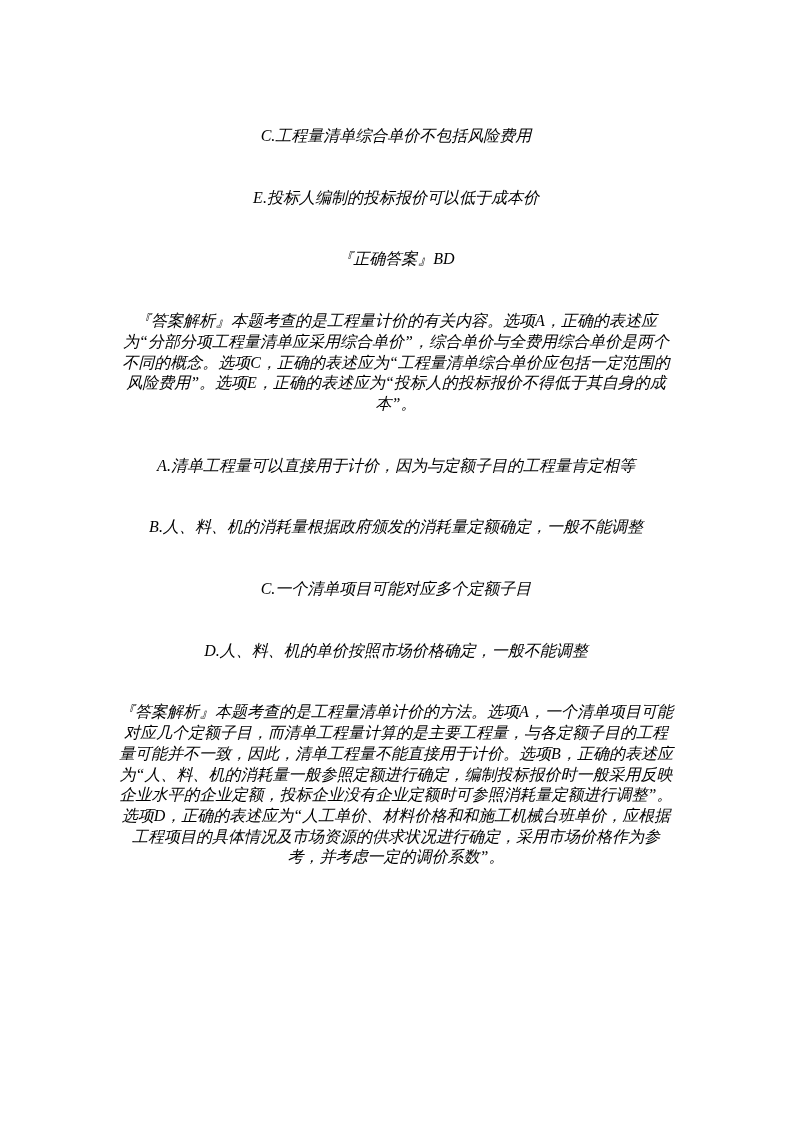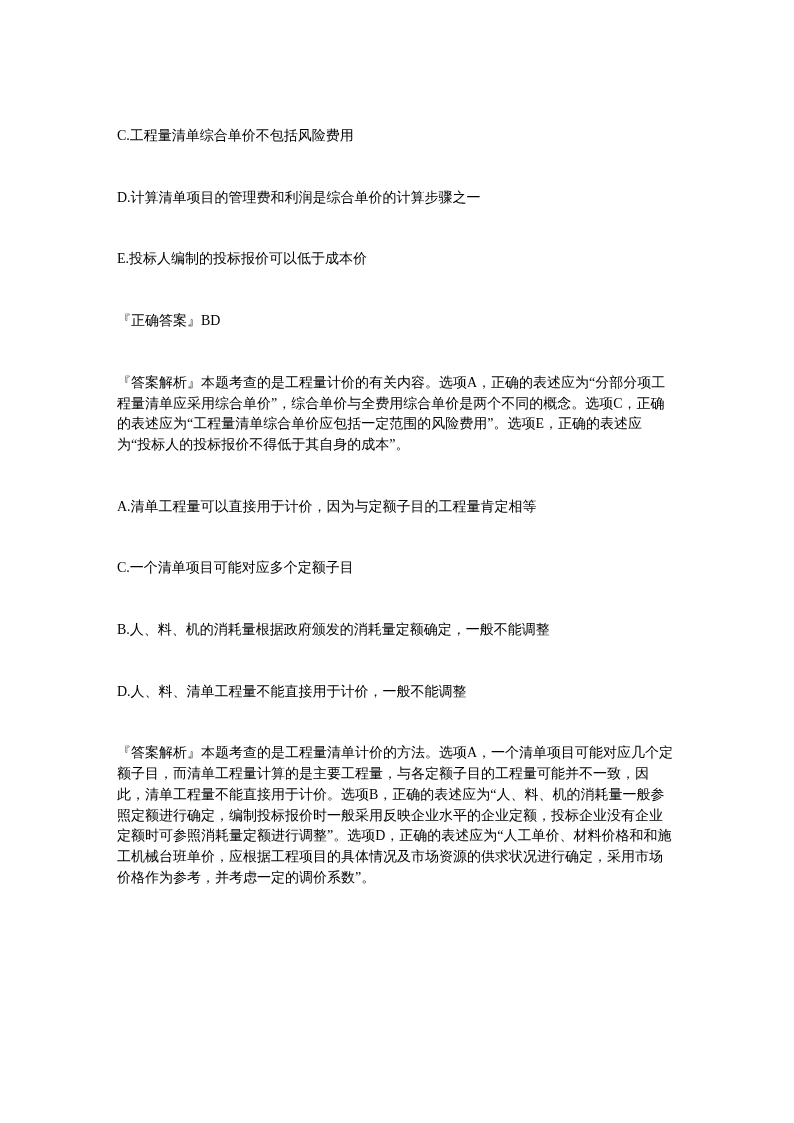--- a/index.html
+++ b/index.html
@@ -12,42 +12,42 @@
     width: 794px;
     height: 1123px;
     box-sizing: border-box;
     background: #ffffff;
     color: #000000;
     padding: 126px 119px 0 117px;
     overflow: hidden;
     font-family: "Liberation Serif", "DejaVu Serif", serif;
   }
   .para {
-    font-size: 14px;
+    font-size: 16px;
     line-height: 20.7px;
     margin: 0 0 41px 0;
     white-space: pre-wrap;
-    text-align: left;
+    text-align: center;
     letter-spacing: 0;
+    font-style: italic;
   }
   .para:last-child {
     margin-bottom: 0;
     margin-top: 36px;
   }
 </style>
 </head>
 <body>
 
 <div class="doc-page">
 
   <p class="para">C.工程量清单综合单价不包括风险费用</p>
-  <p class="para">D.计算清单项目的管理费和利润是综合单价的计算步骤之一</p>
   <p class="para">E.投标人编制的投标报价可以低于成本价</p>
   <p class="para">『正确答案』BD</p>
   <p class="para">『答案解析』本题考查的是工程量计价的有关内容。选项A，正确的表述应为“分部分项工程量清单应采用综合单价”，综合单价与全费用综合单价是两个不同的概念。选项C，正确的表述应为“工程量清单综合单价应包括一定范围的风险费用”。选项E，正确的表述应为“投标人的投标报价不得低于其自身的成本”。</p>
 
   <p class="para">A.清单工程量可以直接用于计价，因为与定额子目的工程量肯定相等</p>
+  <p class="para">B.人、料、机的消耗量根据政府颁发的消耗量定额确定，一般不能调整</p>
   <p class="para">C.一个清单项目可能对应多个定额子目</p>
-  <p class="para">B.人、料、机的消耗量根据政府颁发的消耗量定额确定，一般不能调整</p>
-  <p class="para">D.人、料、清单工程量不能直接用于计价，一般不能调整</p>
+  <p class="para">D.人、料、机的单价按照市场价格确定，一般不能调整</p>
   <p class="para">『答案解析』本题考查的是工程量清单计价的方法。选项A，一个清单项目可能对应几个定额子目，而清单工程量计算的是主要工程量，与各定额子目的工程量可能并不一致，因此，清单工程量不能直接用于计价。选项B，正确的表述应为“人、料、机的消耗量一般参照定额进行确定，编制投标报价时一般采用反映企业水平的企业定额，投标企业没有企业定额时可参照消耗量定额进行调整”。选项D，正确的表述应为“人工单价、材料价格和和施工机械台班单价，应根据工程项目的具体情况及市场资源的供求状况进行确定，采用市场价格作为参考，并考虑一定的调价系数”。</p>
 
 </div>
 
 </body></html>

